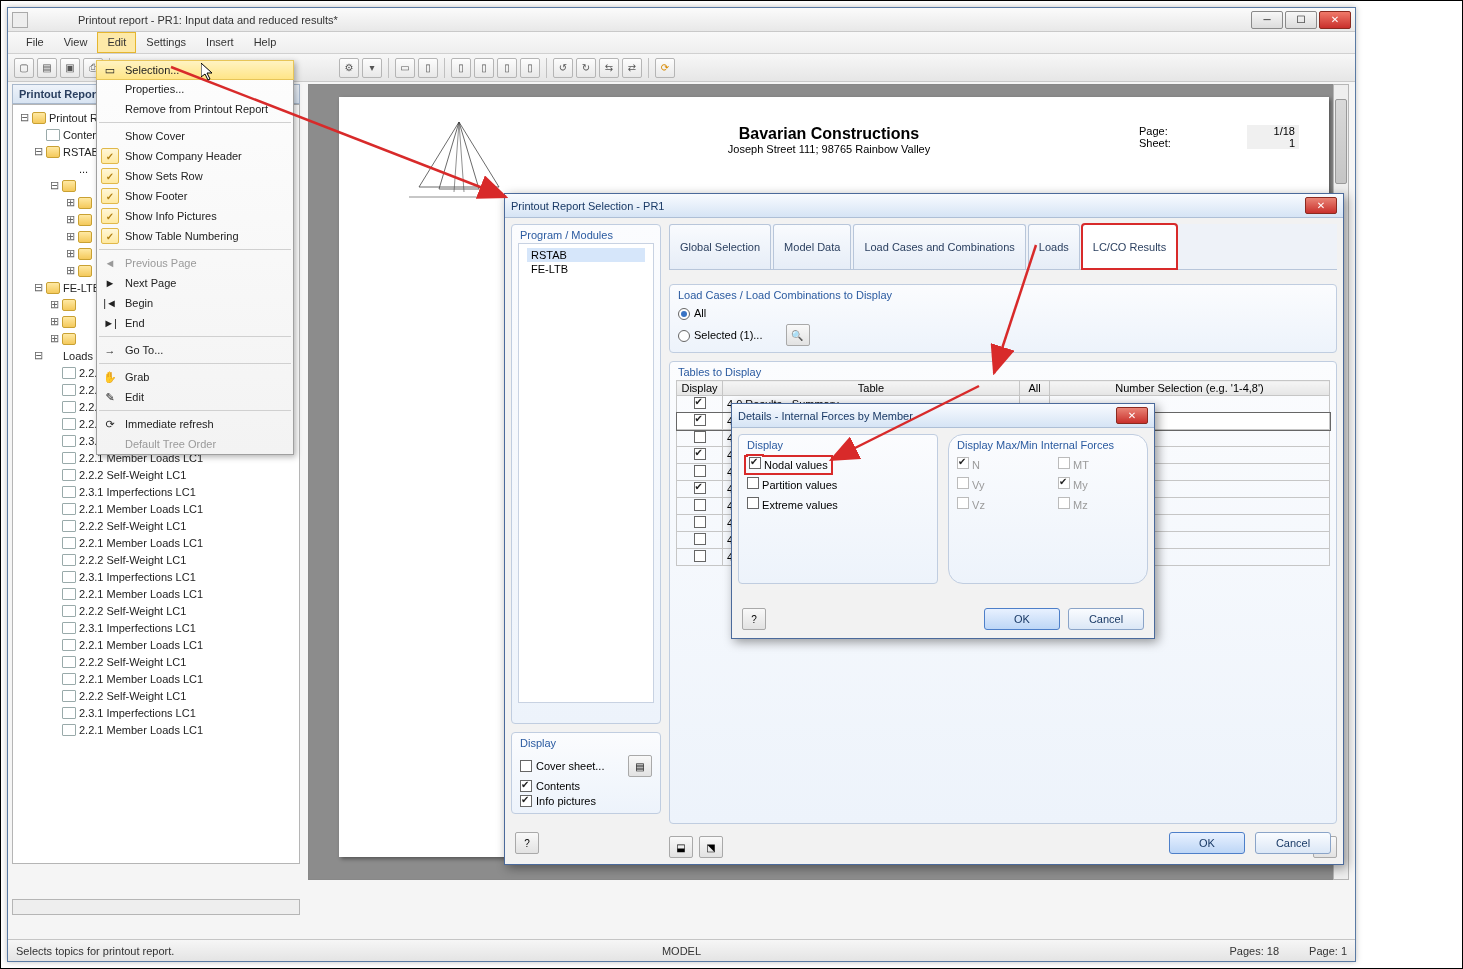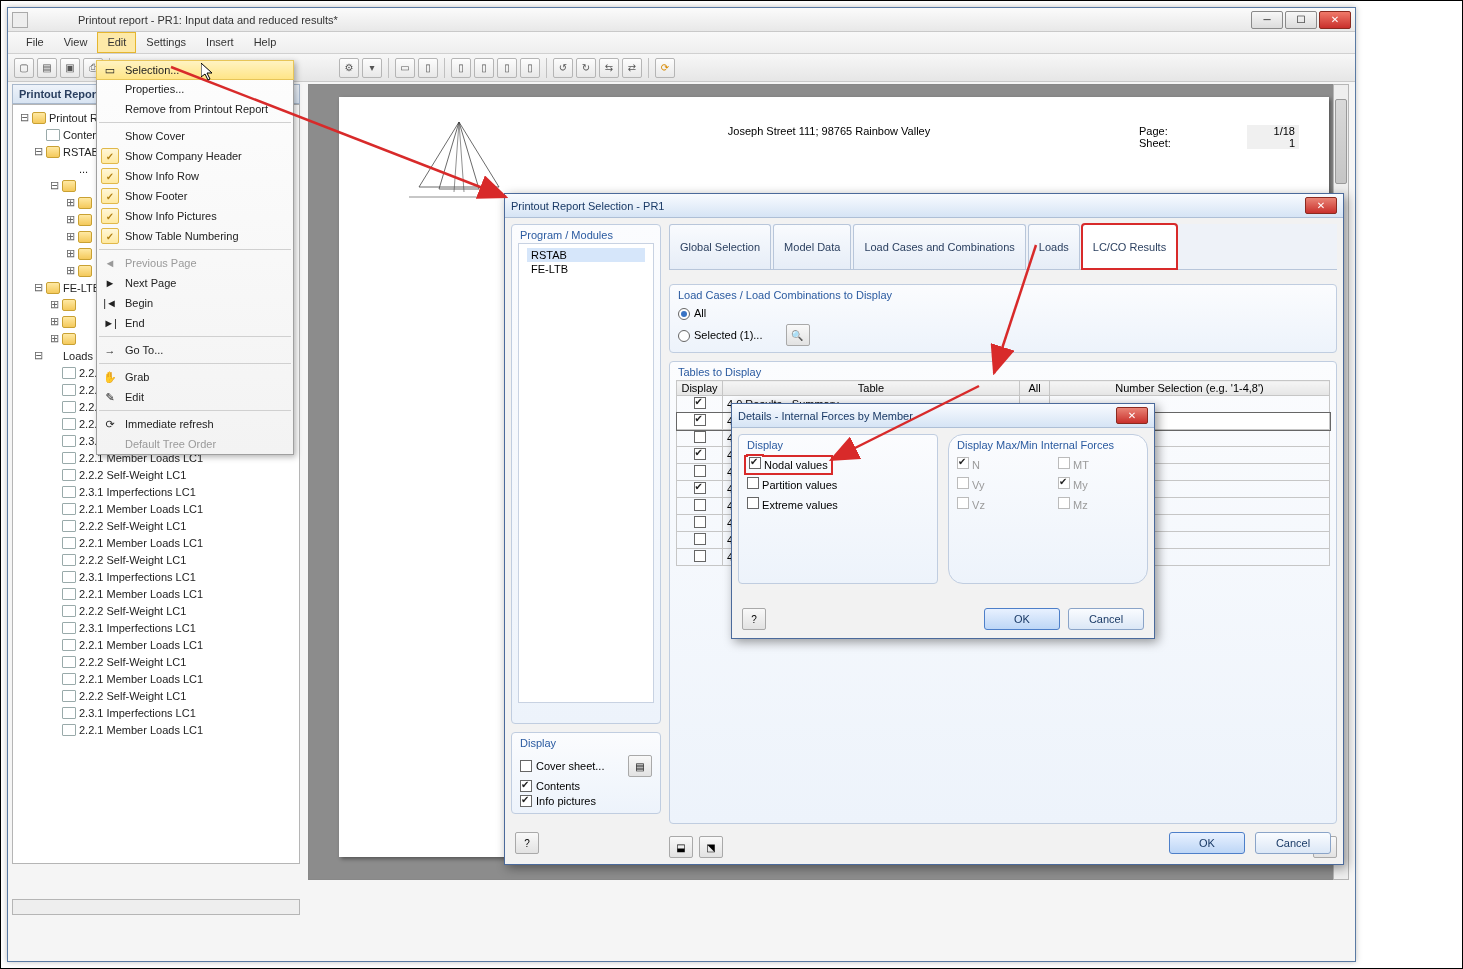--- a/index.html
+++ b/index.html
@@ -326,39 +326,48 @@
         <svg width="120" height="90">
               <polyline points="60,5 20,70 100,70 60,5 40,72 80,72 60,5" fill="none" stroke="#444" stroke-width="0.8"></polyline>
               <line x1="60" y1="5" x2="55" y2="75" stroke="#444" stroke-width="0.6"></line>
               <line x1="60" y1="5" x2="65" y2="75" stroke="#444" stroke-width="0.6"></line>
               <line x1="10" y1="80" x2="110" y2="80" stroke="#444" stroke-width="0.6"></line>
             </svg>
       </div>
       <div class="page-header">
         <div style="width:140px"></div>
         <div class="company">
+          <h2>Bavarian Constructions</h2>
           <div>Joseph Street 111; 98765 Rainbow Valley</div>
         </div>
         <div class="meta">
           <div>
                 <span>Page:</span>
                 <span>1/18</span>
               </div>
           <div>
                 <span>Sheet:</span>
                 <span>1</span>
               </div>
         </div>
       </div>
     </div>
   </div>
   <div class="scrollbar-v" style="right:6px;">
         <div class="thumb"></div>
       </div>
 
+  <div class="statusbar">
+    <span>Selects topics for printout report.</span>
+    <span class="stat-mid">MODEL</span>
+    <span class="stat-right">
+      <span>Pages: 18</span>
+      <span>Page: 1</span>
+    </span>
+  </div>
 
   <div class="dropdown" id="dropdown">
         <div class="dd-item sel">
           <div class="dd-icon">▭</div>
           <span>Selection...</span>
         </div>
         <div class="dd-item">
           <div class="dd-icon"></div>
           <span>Properties...</span>
         </div>
@@ -374,21 +383,21 @@
         <div class="dd-item">
           <div class="dd-icon">
             <div class="dd-check">✓</div>
           </div>
           <span>Show Company Header</span>
         </div>
         <div class="dd-item">
           <div class="dd-icon">
             <div class="dd-check">✓</div>
           </div>
-          <span>Show Info Row</span>
+          <span>Show Sets Row</span>
         </div>
         <div class="dd-item">
           <div class="dd-icon">
             <div class="dd-check">✓</div>
           </div>
           <span>Show Footer</span>
         </div>
         <div class="dd-item">
           <div class="dd-icon">
             <div class="dd-check">✓</div>

